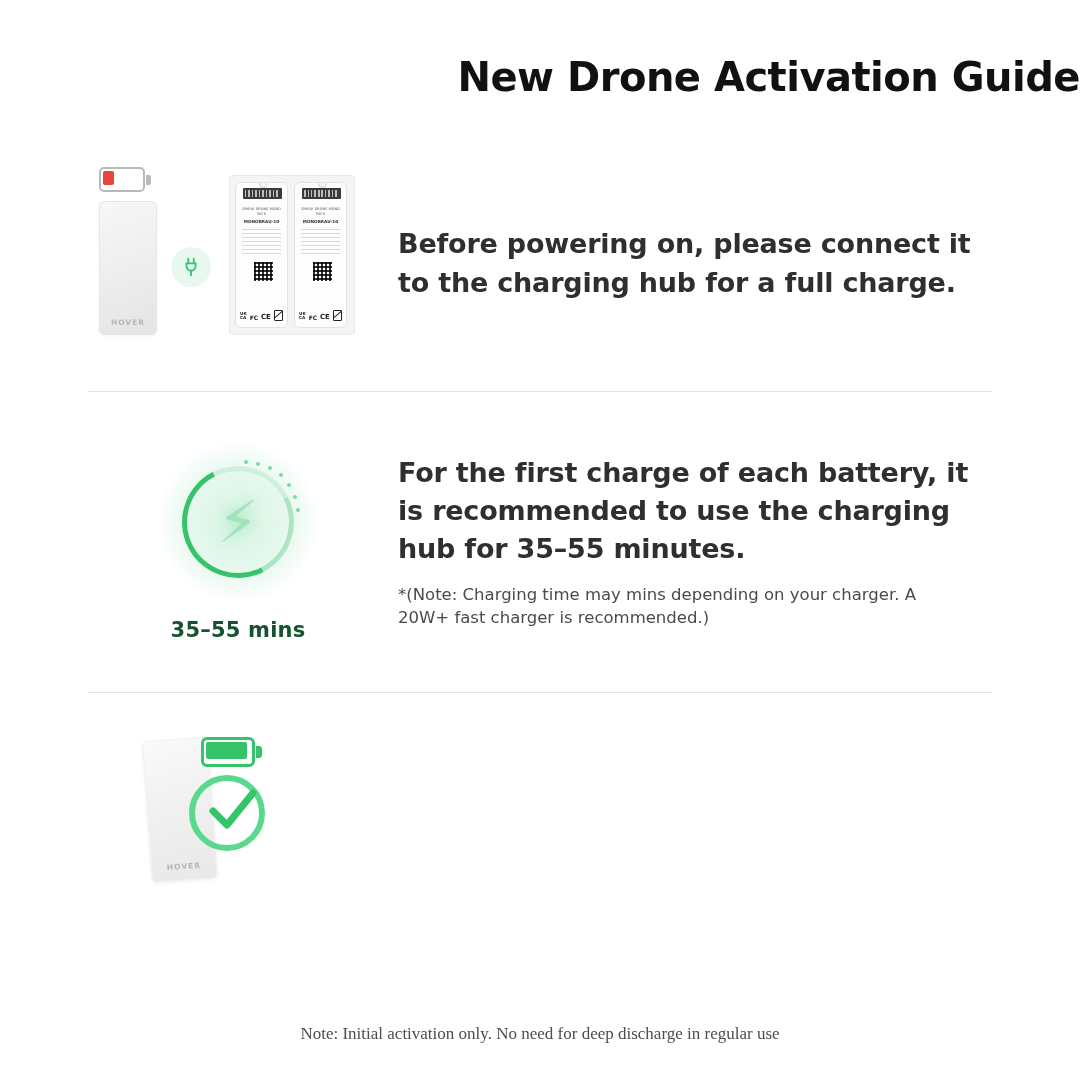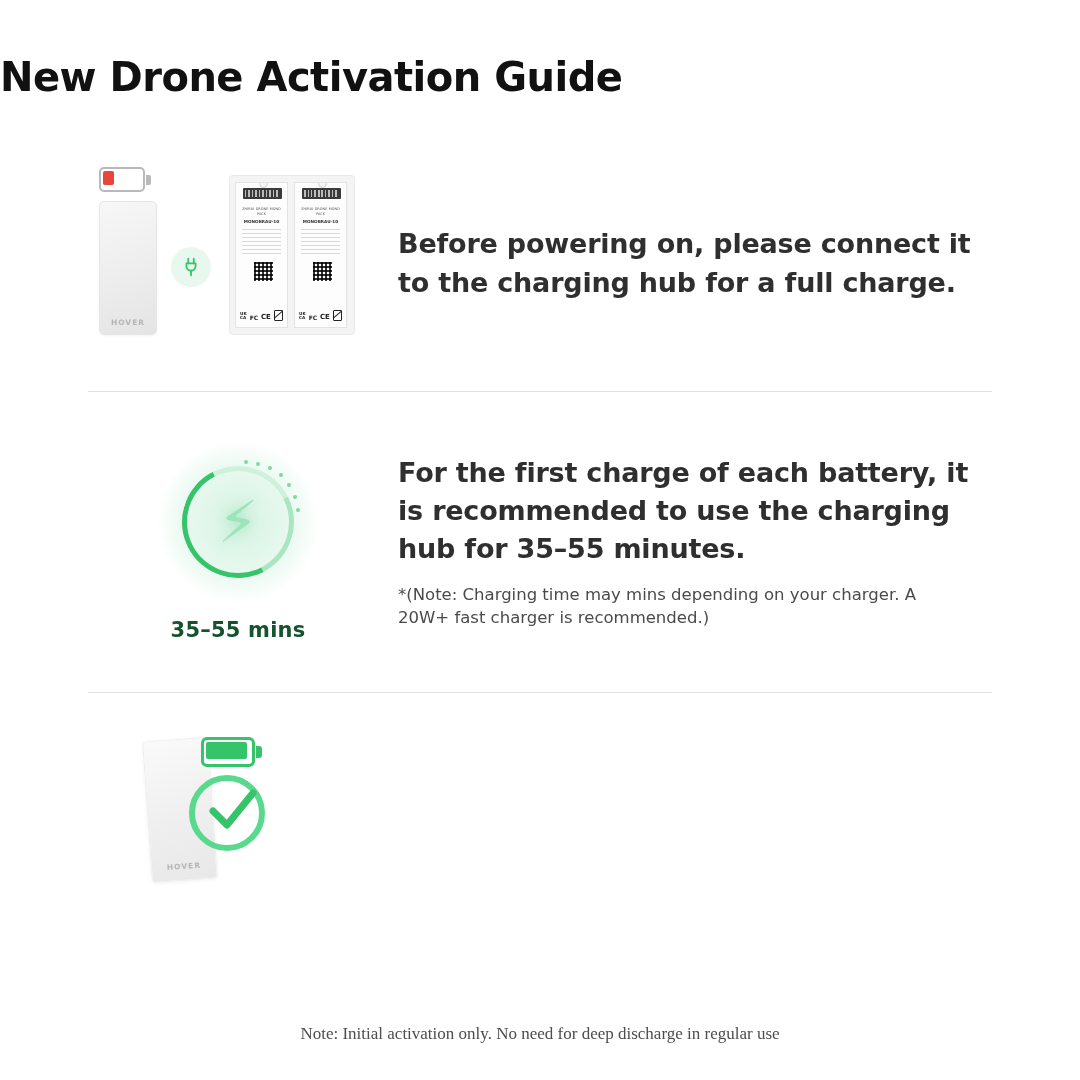--- a/index.html
+++ b/index.html
@@ -16,21 +16,21 @@
   }
   .page {
     position: relative;
     width: 1080px;
     height: 1080px;
     box-sizing: border-box;
   }
 
   
   .title {
-    text-align: left;
+    text-align: right;
     font-size: 40px;
     font-weight: bold;
     letter-spacing: -0.5px;
     color: #111111;
     padding-top: 54px;
     line-height: 1.15;
   }
 
   
   .steps {
@@ -158,21 +158,21 @@
     border: 1px solid #e9e9e9;
     border-radius: 4px;
   }
   .pack {
     position: absolute;
     top: 6px;
     width: 53px;
     height: 146px;
     background: #fdfdfd;
     border: 1px solid #e3e3e3;
-    border-radius: 0;
+    border-radius: 6px;
     box-sizing: border-box;
     overflow: hidden;
   }
   .pack.left { left: 5px; }
   .pack.right { left: 64px; }
   .pack-top {
     position: absolute;
     top: 5px; left: 7px;
     width: 39px; height: 11px;
     background: #3a3a3a;

